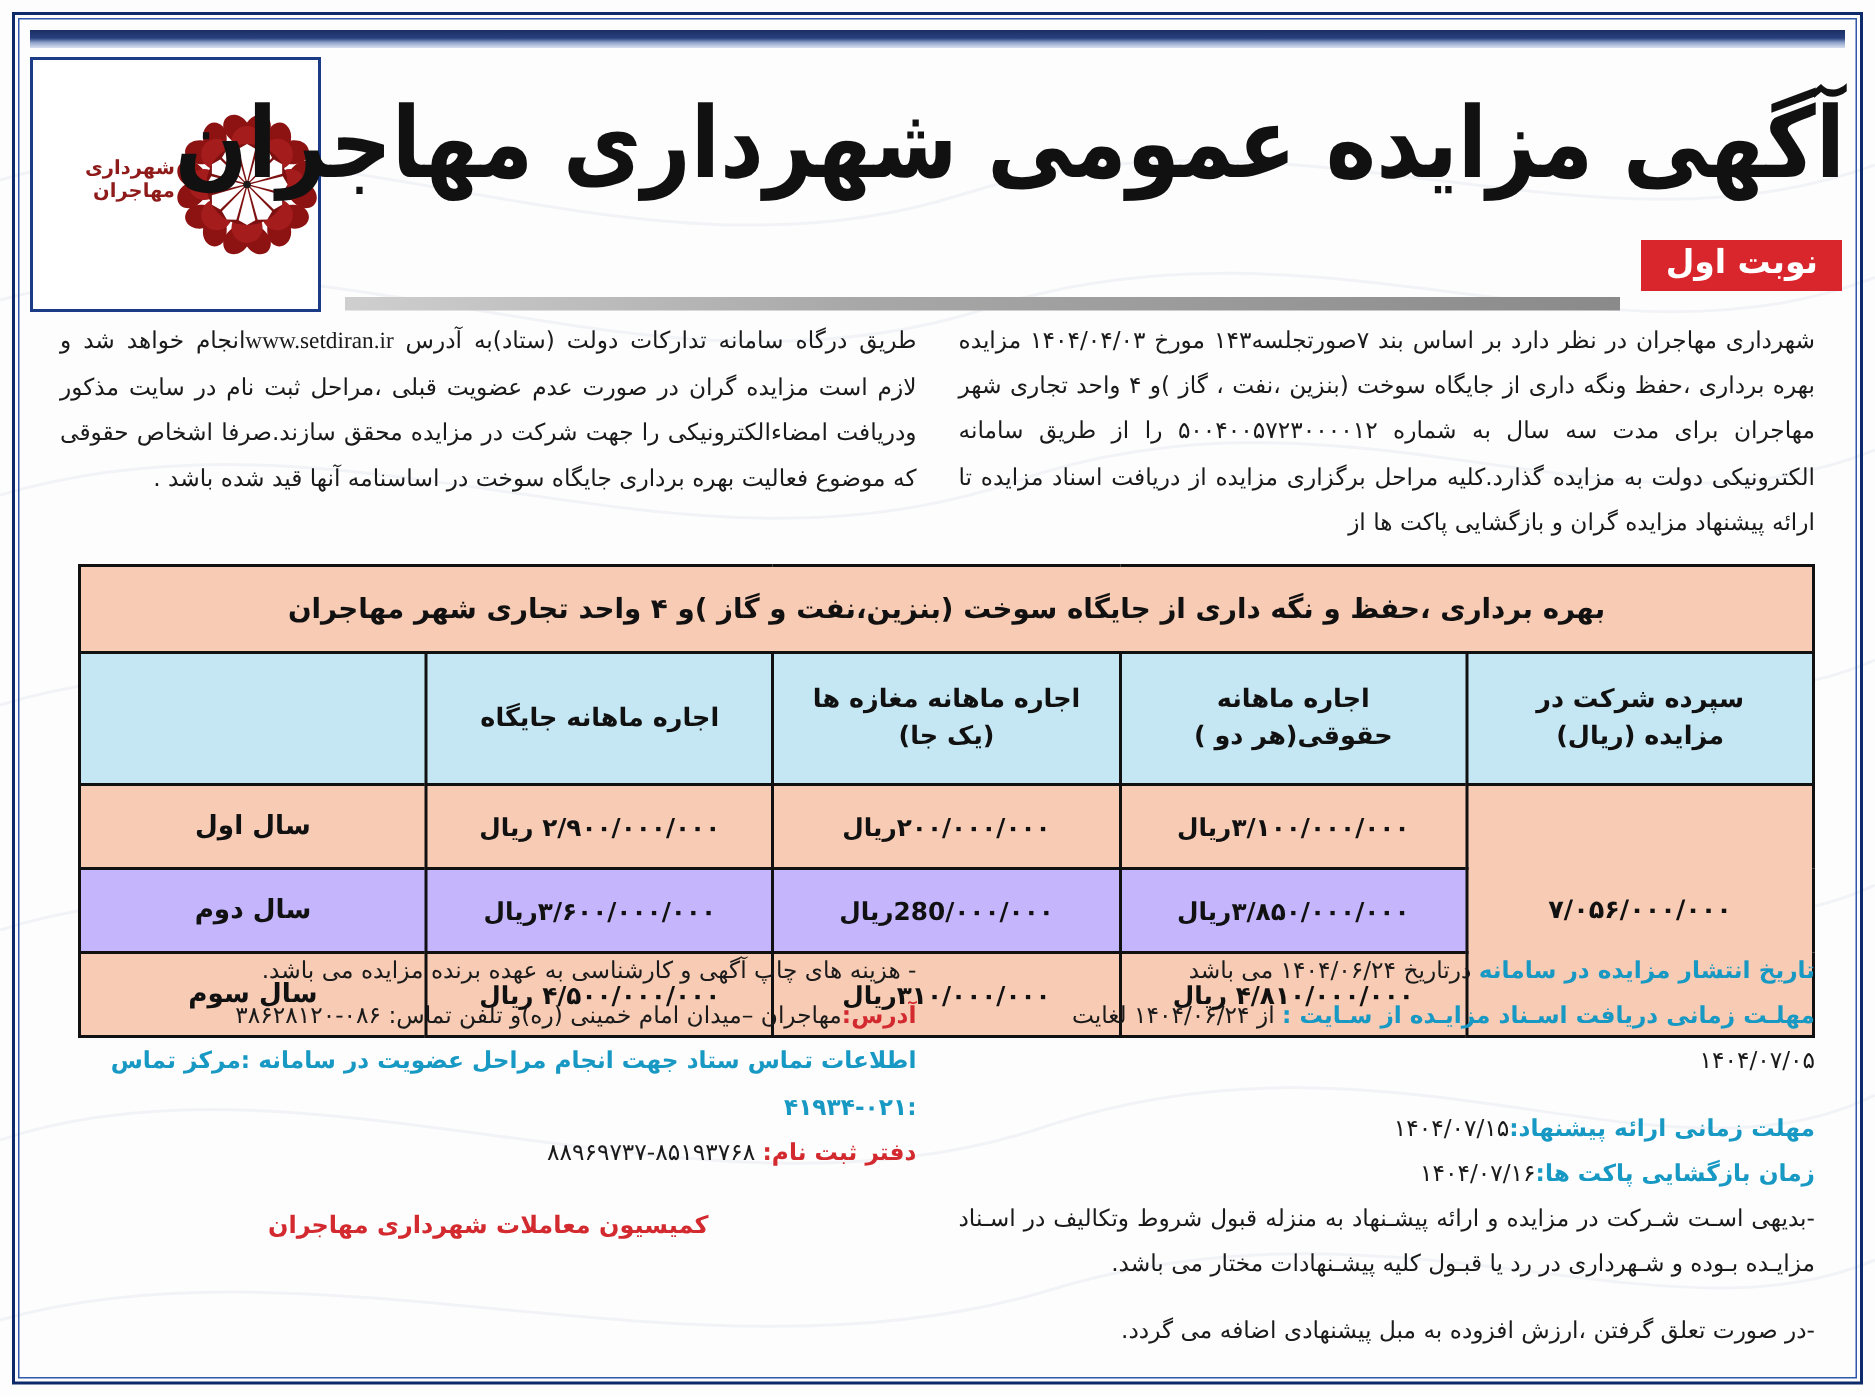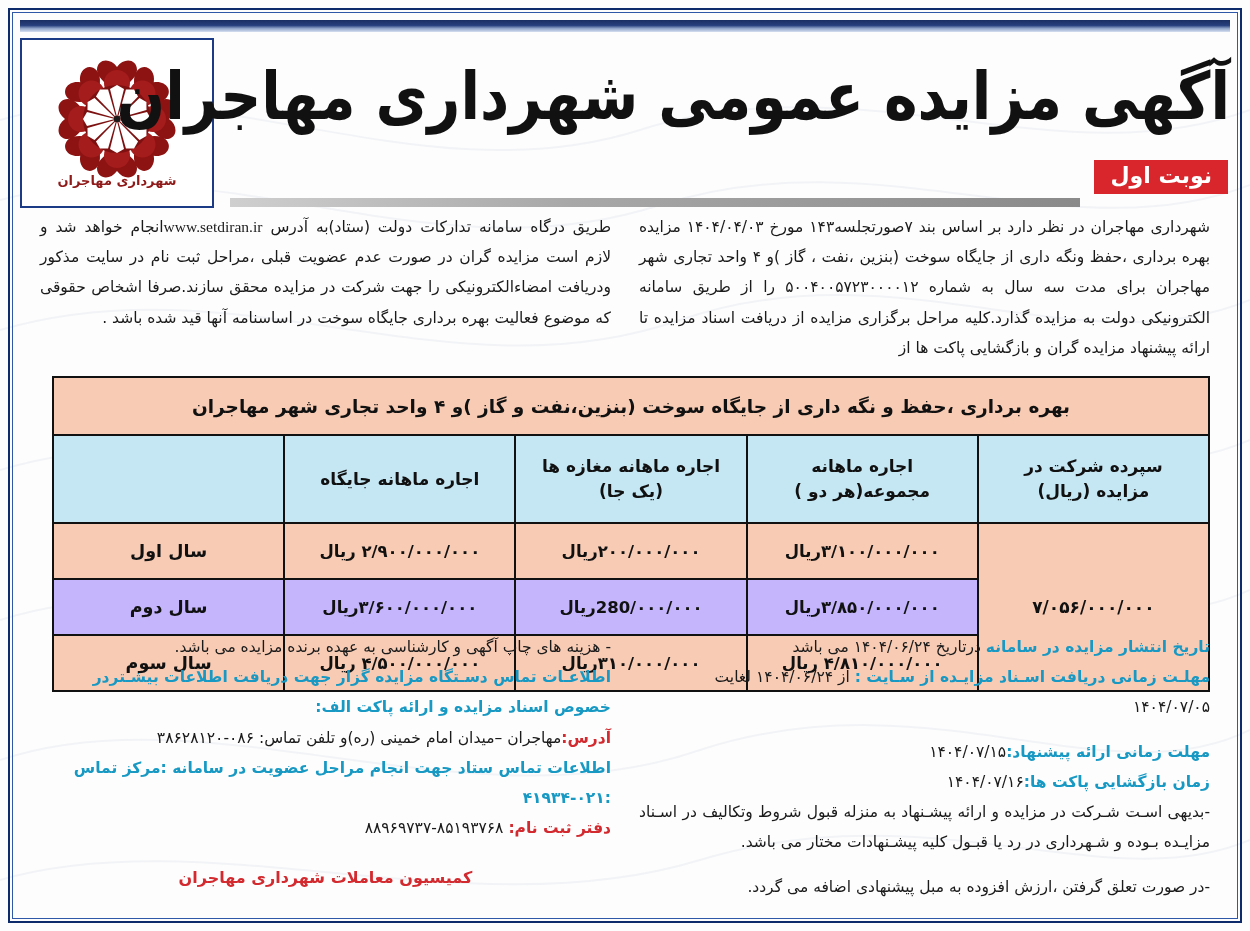--- a/index.html
+++ b/index.html
@@ -48,21 +48,21 @@
   .header-band{
     position:absolute;left:0;right:0;top:0;height:12px;
     background:linear-gradient(to bottom,#1a2f63 0%,#27407e 45%,#8fa3c8 70%,#d7dff0 100%);
   }
   .logo-box{
     position:absolute;left:0;top:18px;
     width:194px;height:170px;
     border:2px solid #1b3b86;
     background:#ffffff;
     box-sizing:border-box;
-    display:flex;flex-direction:column;align-items:center;justify-content:center;
+    display:flex;flex-direction:row;align-items:center;justify-content:center;
   }
   .logo-mark{width:120px;height:120px;display:block;}
   .logo-caption{
     font-size:13px;font-weight:bold;color:#8f1a1a;
     margin-top:-6px;letter-spacing:-.3px;
   }
 
   .title-wrap{
     position:absolute;right:0;left:210px;top:16px;height:120px;
     display:flex;align-items:center;justify-content:flex-start;
@@ -312,21 +312,21 @@
           <tr>
             <td class="tbl-title" colspan="5">بهره برداری ،حفظ و نگه داری از جایگاه سوخت (بنزین،نفت و گاز )و ۴ واحد تجاری شهر مهاجران</td>
           </tr>
           <tr>
             <td class="col-head" style="width:20.5%">
               <span class="line">سپرده شرکت در</span>
               <span class="line">مزایده (ریال)</span>
             </td>
             <td class="col-head" style="width:21.5%">
               <span class="line">اجاره ماهانه</span>
-              <span class="line">مجموعه(هر دو )</span>
+              <span class="line">حقوقی(هر دو )</span>
             </td>
             <td class="col-head" style="width:21.5%">
               <span class="line">اجاره ماهانه مغازه ها</span>
               <span class="line">(یک جا)</span>
             </td>
             <td class="col-head" style="width:24.5%">
               <span class="line">اجاره ماهانه جایگاه</span>
             </td>
             <td class="col-head blank" style="width:12%"></td>
           </tr>
@@ -374,21 +374,20 @@
         <div class="right-align">
           <span class="teal">زمان بازگشایی پاکت ها:</span><span>۱۴۰۴/۰۷/۱۶</span>
         </div>
         <div>-بدیهی اسـت شـرکت در مزایده و ارائه پیشـنهاد به منزله قبول شروط وتکالیف در اسـناد مزایـده بـوده و شـهرداری در رد یا قبـول کلیه پیشـنهادات مختار می باشد.</div>
         <div class="gap"></div>
         <div>-در صورت تعلق گرفتن ،ارزش افزوده به مبل پیشنهادی اضافه می گردد.</div>
       </div>
 
       <div class="bcol left">
         <div>- هزینه های چاپ آگهی و کارشناسی به عهده برنده مزایده می باشد.</div>
-        <div class="teal-blk">اطلاعـات تماس دسـتگاه مزایده گزار جهت دریافت اطلاعات بیشـتردر خصوص اسناد مزایده و ارائه پاکت الف:</div>
         <div class="right-align">
           <span class="red">آدرس:</span><span>مهاجران –میدان امام خمینی (ره)و تلفن تماس: ۰۸۶-۳۸۶۲۸۱۲۰</span>
         </div>
         <div class="right-align">
           <span class="teal">اطلاعات تماس ستاد جهت انجام مراحل عضویت در سامانه :</span><span class="teal">مرکز تماس :</span><span class="teal">۰۲۱-۴۱۹۳۴</span>
         </div>
         <div class="right-align">
           <span class="red">دفتر ثبت نام:</span>
           <span>۸۵۱۹۳۷۶۸-۸۸۹۶۹۷۳۷</span>
         </div>

